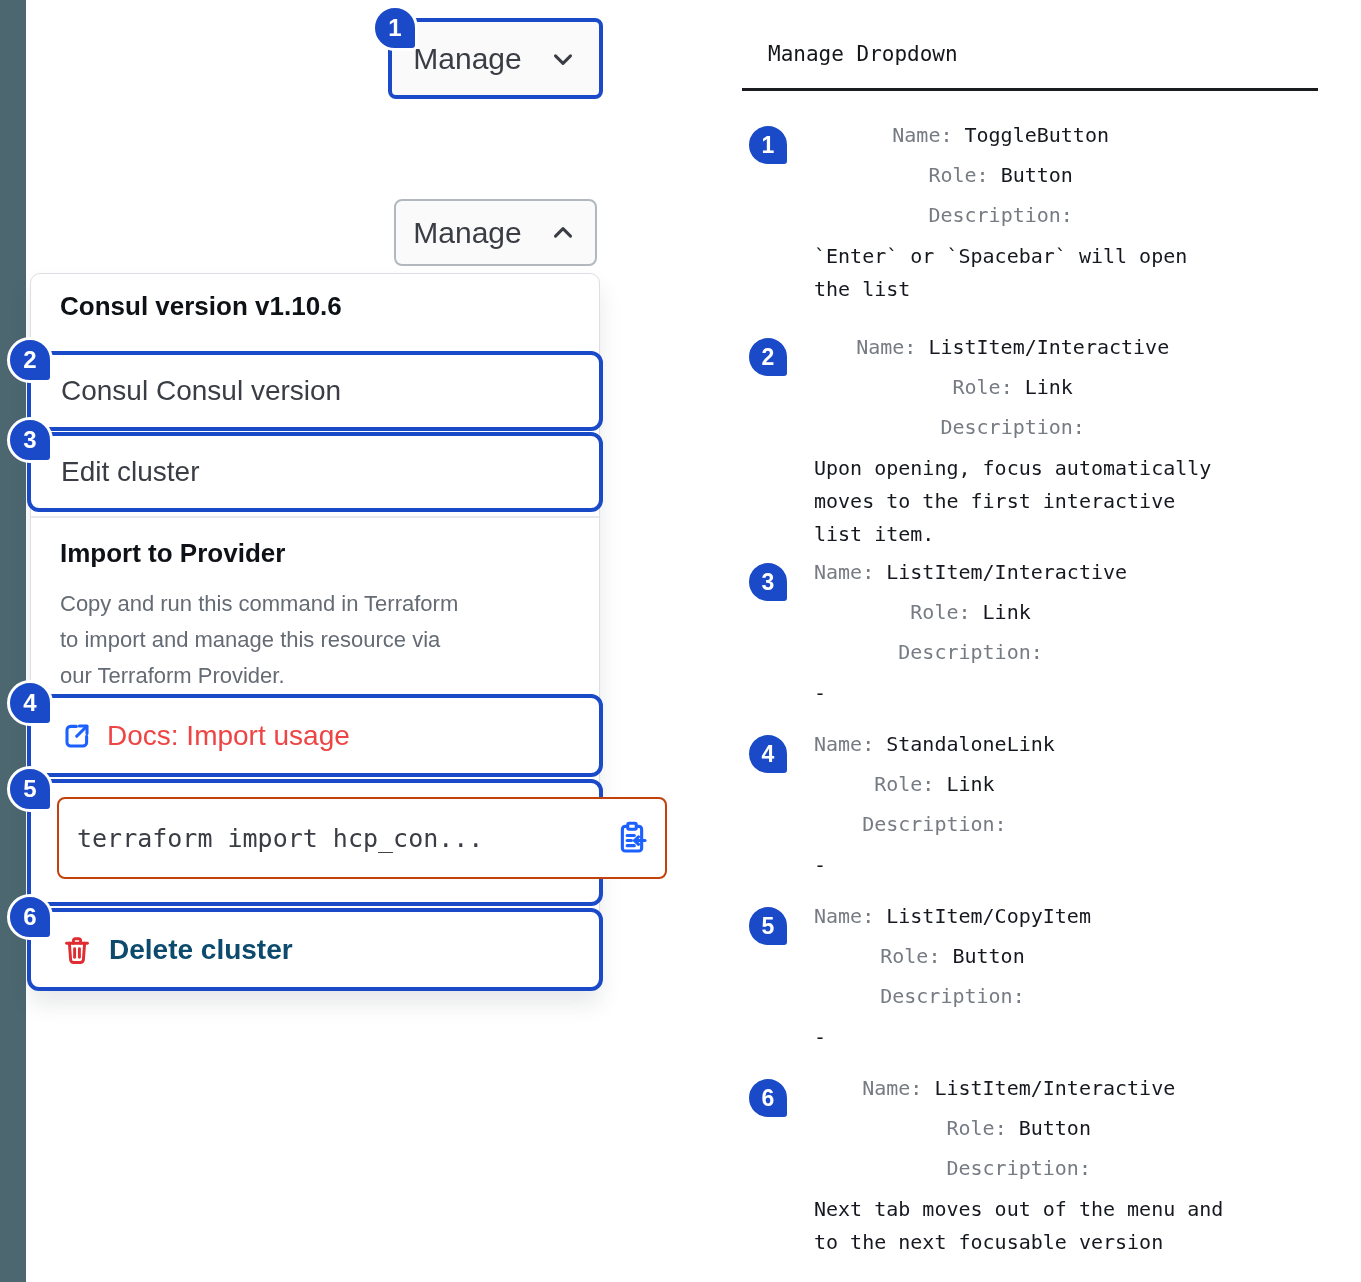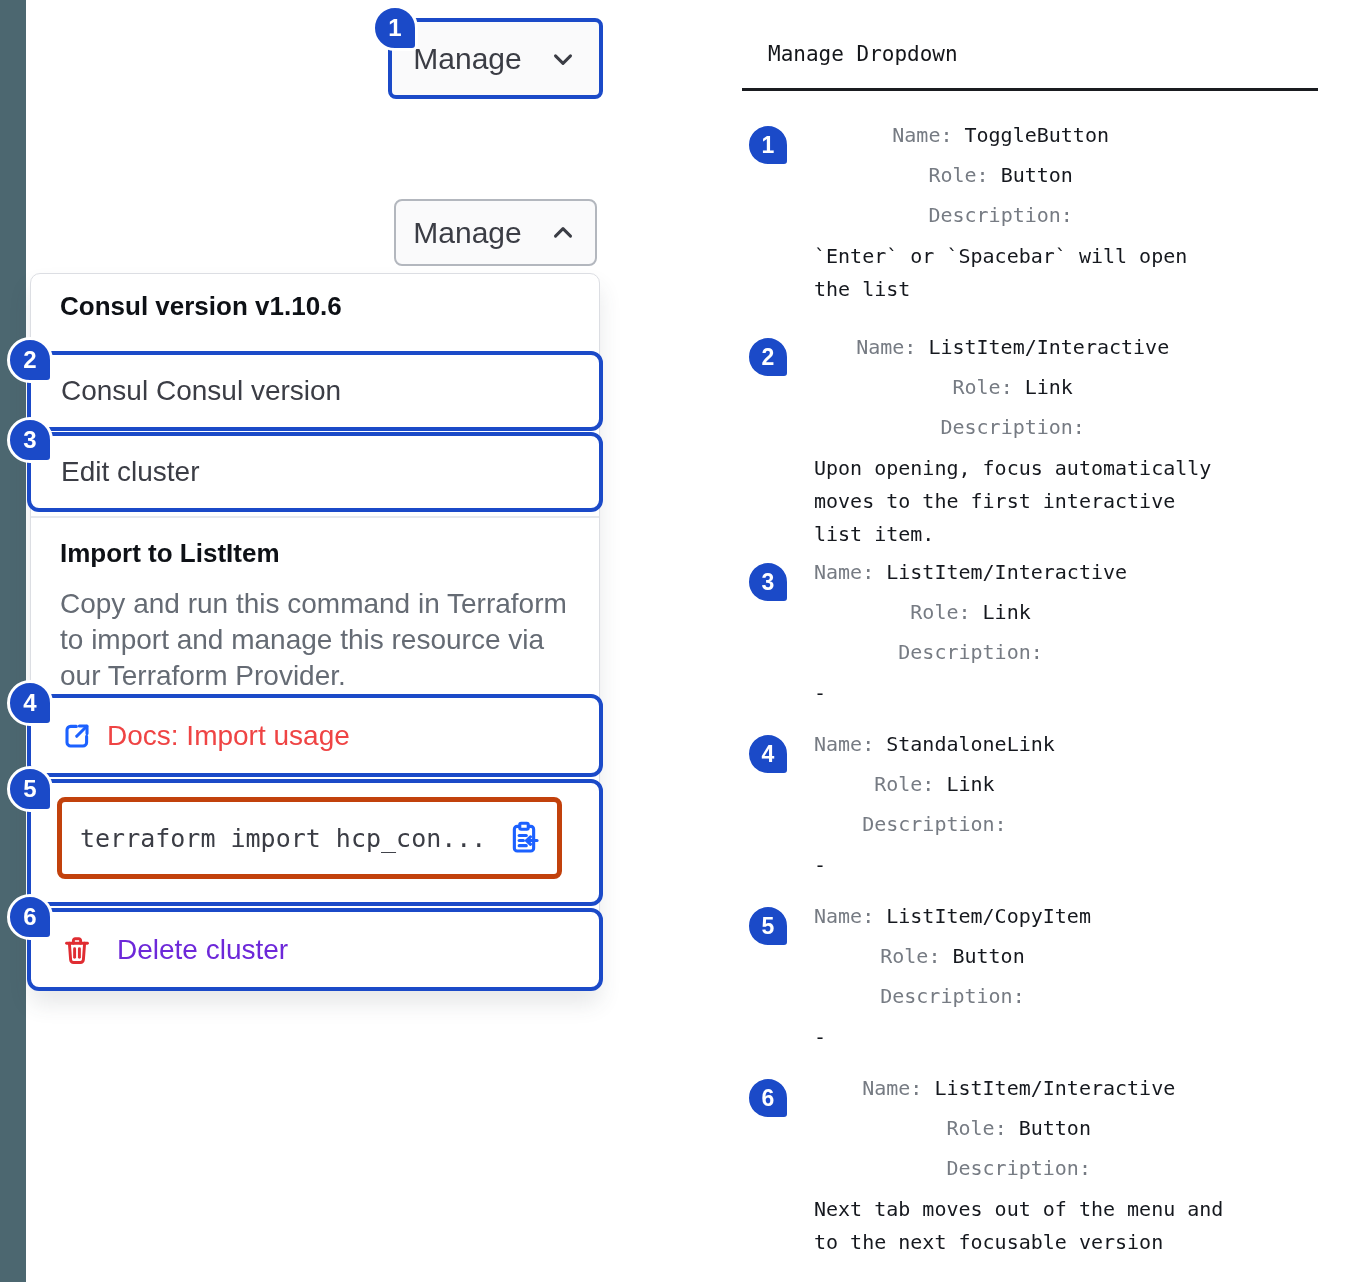--- a/index.html
+++ b/index.html
@@ -20,33 +20,33 @@
          border-radius:50% 50% 6px 50%;font-weight:700;box-sizing:border-box;
          font-family:"Liberation Sans",sans-serif;}
   .badge-l{width:46px;height:46px;font-size:24px;left:7px;}
   .badge-r{width:44px;height:44px;font-size:23px;flex:0 0 44px;}
 
   
   .panel{position:absolute;left:30px;top:273px;width:570px;height:717px;background:#fff;
          border:1px solid #DCDEE3;border-radius:10px;box-sizing:border-box;
          box-shadow:0 14px 22px rgba(60,64,70,0.12);}
   .section-head{position:absolute;left:60px;color:#0E1116;font-weight:700;font-size:26px;}
-  .muted-par{position:absolute;left:60px;width:512px;color:#656B74;font-size:28px;
+  .muted-par{position:absolute;left:60px;width:512px;color:#656B74;font-size:22px;
              line-height:36px;white-space:pre-line;}
   .divider{position:absolute;left:31px;width:568px;height:0;border-top:2px solid #E6E8EC;}
 
   .focus-box{position:absolute;left:27px;width:576px;background:#fff;border:4px solid #1B4AC8;
              border-radius:12px;box-sizing:border-box;display:flex;align-items:center;
              padding-left:30px;}
   .menu-label{color:#3B3D45;font-size:28px;}
   .link-label{color:#ef4444;font-size:28px;font-weight:500;margin-left:14px;}
-  .danger-label{color:#6d28d9;font-size:28px;font-weight:400;margin-left:24px;}
-
-  .code-field{position:absolute;left:57px;top:797px;width:505px;height:82px;background:#fff;
-              border:5px solid #c2410c;border-radius:8px;box-sizing:border-box;
+  .danger-label{color:#0c4a6e;font-size:28px;font-weight:700;margin-left:16px;}
+
+  .code-field{position:absolute;left:57px;top:797px;width:610px;height:82px;background:#fff;
+              border:2px solid #c2410c;border-radius:8px;box-sizing:border-box;
               display:flex;align-items:center;padding:0 16px 0 18px;}
   .code-text{font-family:"DejaVu Sans Mono",monospace;font-size:25px;color:#3B3D45;
              flex:1;white-space:nowrap;overflow:hidden;}
 
   
   .spec-title{position:absolute;left:768px;top:42px;font-family:"DejaVu Sans Mono",monospace;
               font-size:21px;color:#14161A;font-weight:500;}
   .spec-rule{position:absolute;left:742px;top:88px;width:576px;height:0;border-top:3px solid #1A1C20;}
   .ritem{position:absolute;left:746px;width:600px;display:flex;gap:24px;}
   .rcontent{font-family:"DejaVu Sans Mono",monospace;font-size:20px;}
@@ -87,21 +87,21 @@
   </div>
   <div class="badge badge-l" style="top:337px;">2</div>
 
   <div class="focus-box" style="top:432px;height:80px;">
     <span class="menu-label">Edit cluster</span>
   </div>
   <div class="badge badge-l" style="top:417px;">3</div>
 
   <div class="divider" style="top:516px;"></div>
 
-  <div class="section-head" style="top:538px;">Import to ListItem</div>
+  <div class="section-head" style="top:538px;">Import to Provider</div>
   <div class="muted-par" style="top:586px;">Copy and run this command in Terraform
 to import and manage this resource via
 our Terraform Provider.</div>
 
   <div class="focus-box" style="top:694px;height:83px;">
     <svg width="32" height="32" viewBox="0 0 24 24" fill="none" stroke="#1C61FF" stroke-width="2.3" stroke-linecap="round" stroke-linejoin="round">
         <path d="M11.5 4.8 H7.2 a2.7 2.7 0 0 0 -2.7 2.7 v9.3 a2.7 2.7 0 0 0 2.7 2.7 h9.3 a2.7 2.7 0 0 0 2.7 -2.7 V12.3"></path>
         <path d="M11.8 12.2 L19.3 4.7"></path>
         <path d="M13.8 4.5 h5.7 v5.7"></path>
       </svg>

